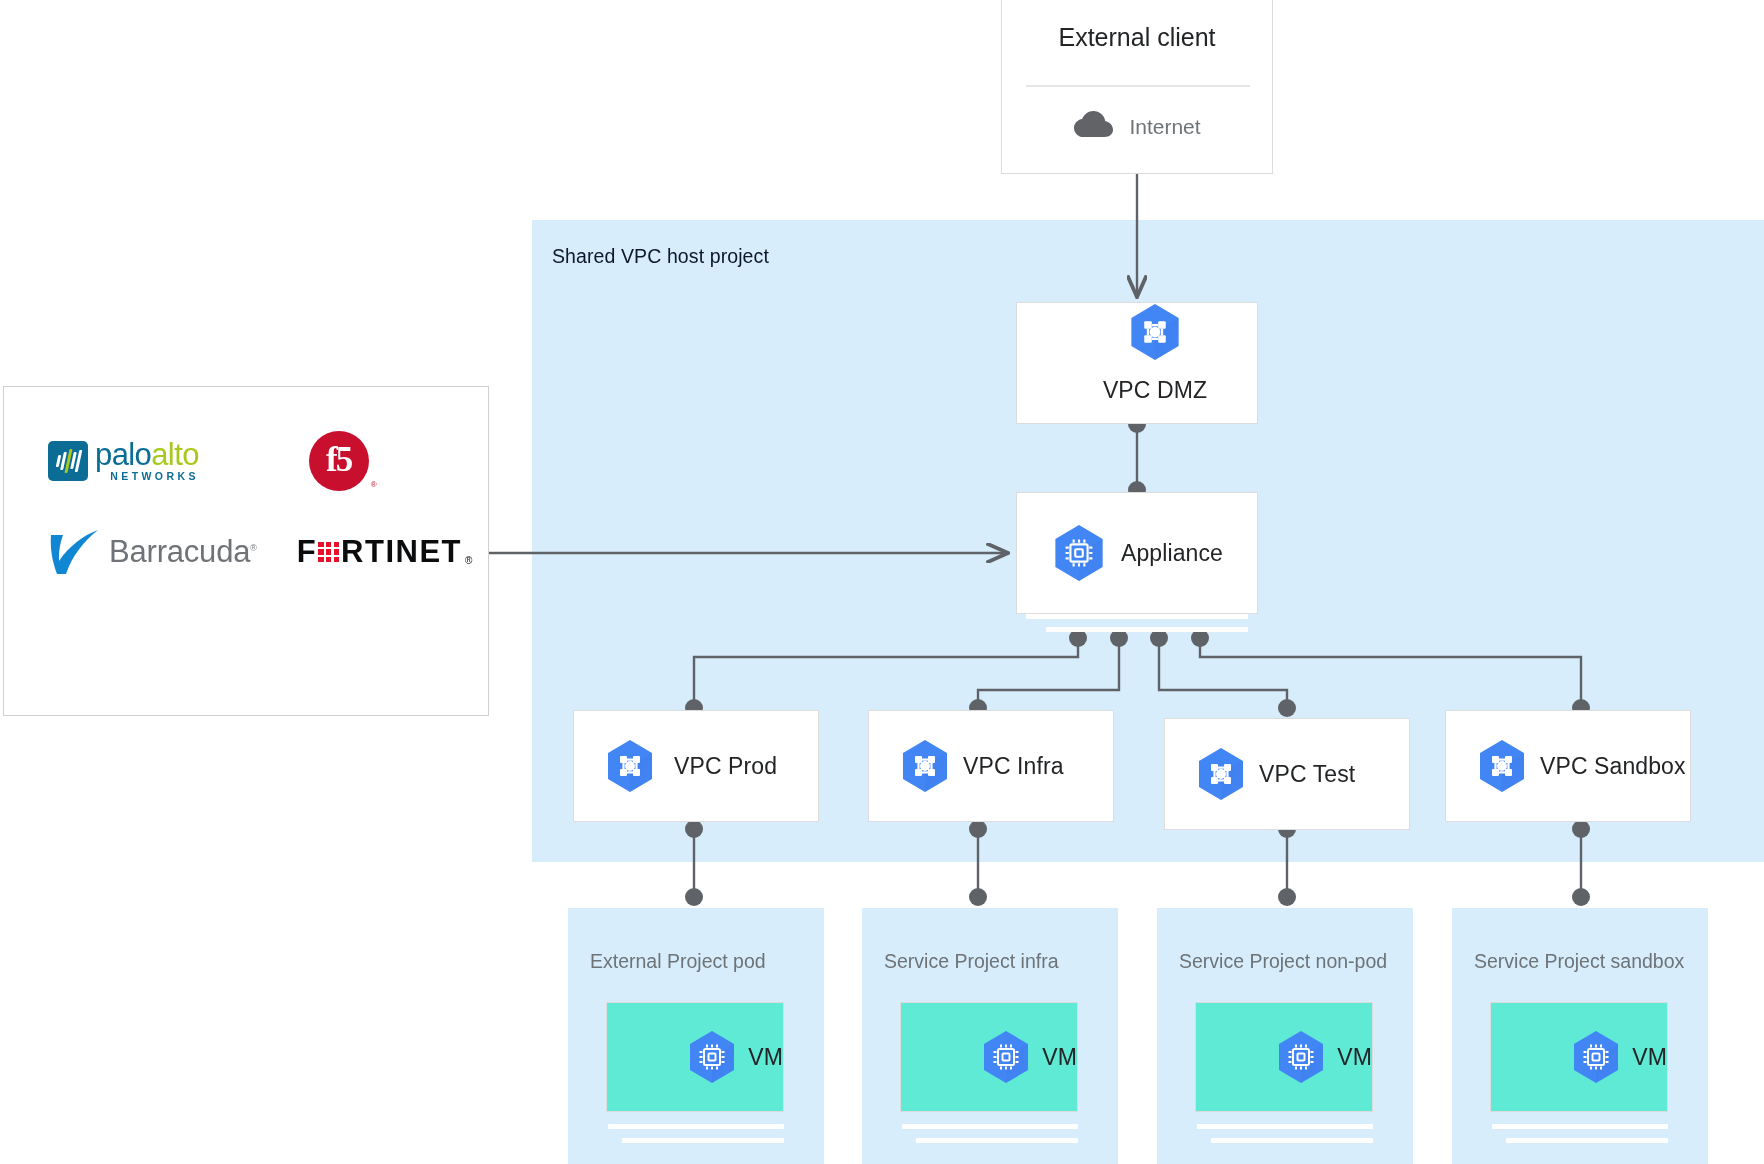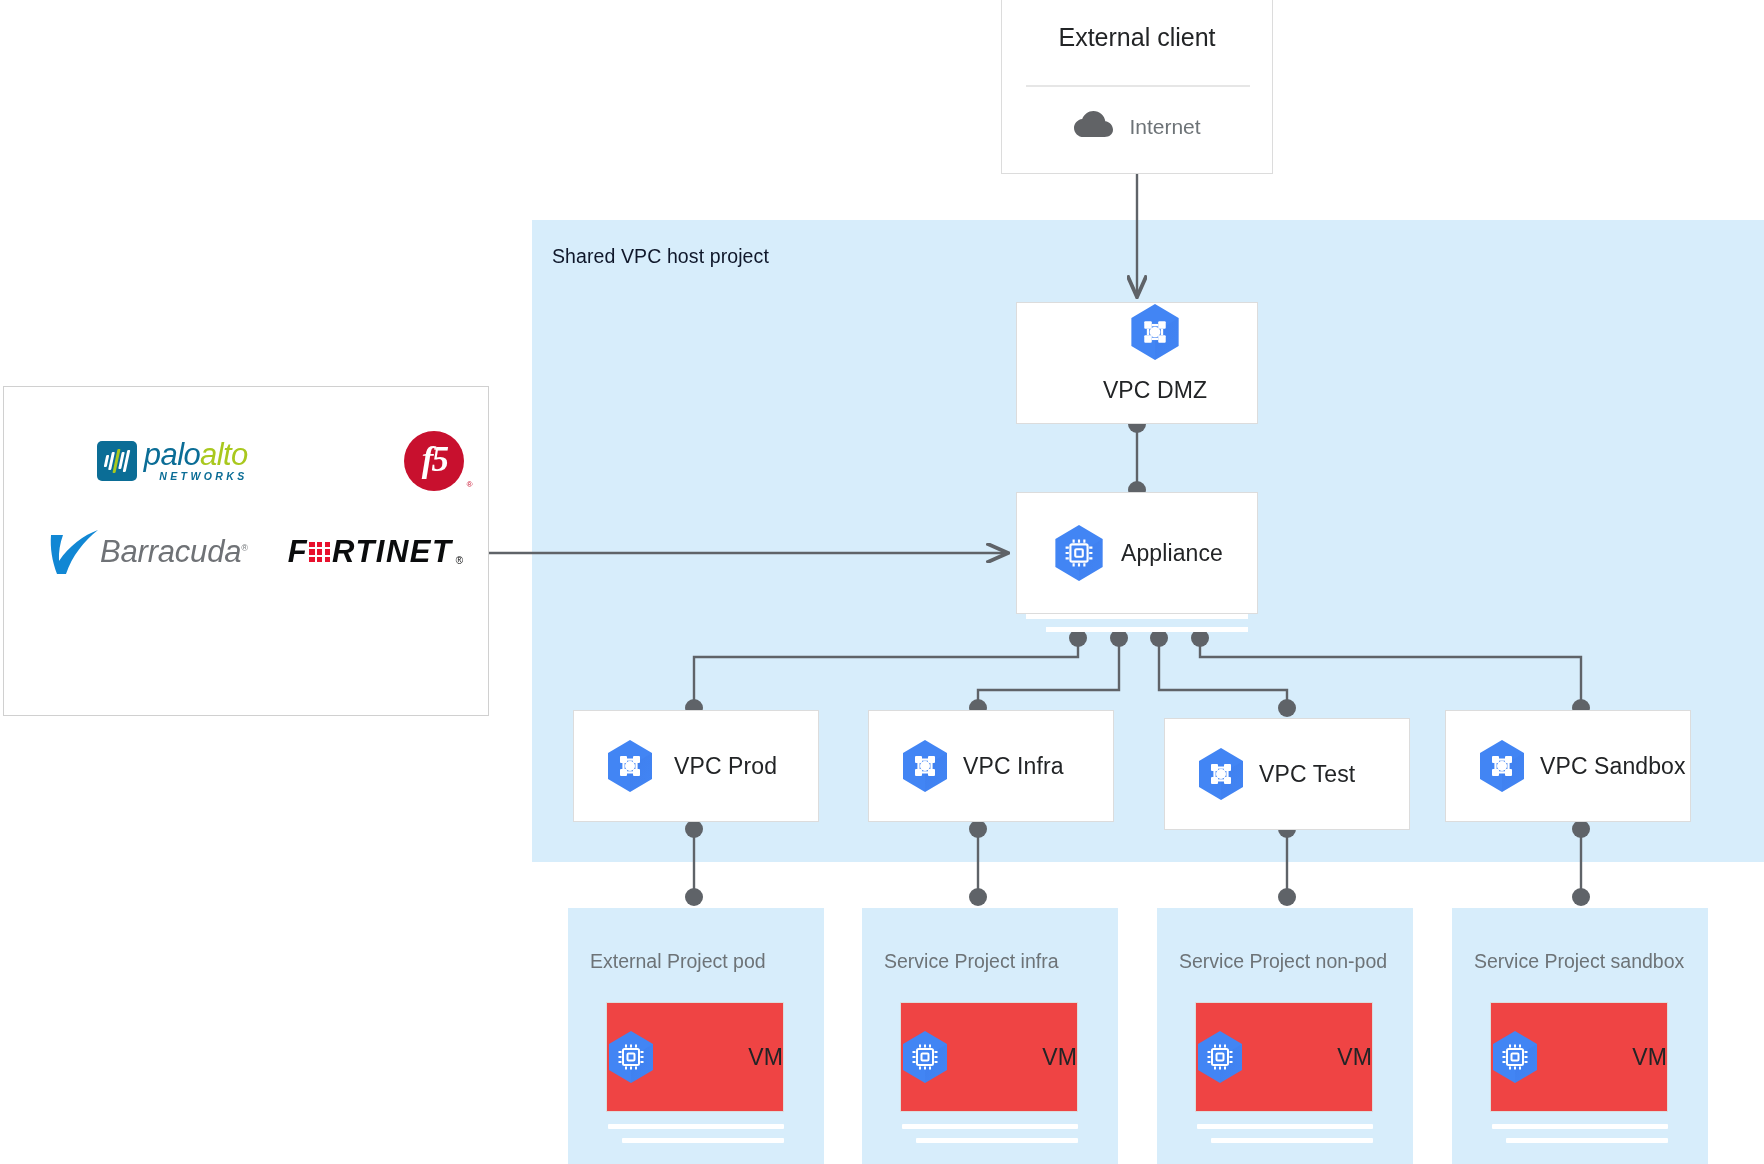--- a/index.html
+++ b/index.html
@@ -88,23 +88,22 @@
     position: absolute;
     left: 0; top: 0; width: 100%; height: 100%;
     display: grid;
     grid-template-columns: 1fr 1fr;
     grid-template-rows: 1fr 1fr 1fr;
     padding: 28px 26px 26px 26px;
   }
   .vendor-cell {
     display: flex;
     align-items: center;
-    justify-content: flex-end;
+    justify-content: flex-start;
     padding-left: 18px;
-    font-style: italic;
   }
 
   
   .logo-pa { display:flex; align-items:center; gap:7px; }
   .pa-mark {
     width: 40px; height: 40px; border-radius: 5px;
     background: #0b6d96;
     display:flex; align-items:center; justify-content:center; gap:2px;
   }
   .pa-bar { width:3px; background:#ffffff; border-radius:1px; transform: skewX(-12deg); }
@@ -155,21 +154,21 @@
   }
   .cp-base {
     position:absolute; bottom:5px; left:7px;
     width: 32px; height: 9px; background:#6a4a8c; border-radius:2px;
   }
   .cp-text { line-height: 1; }
   .cp-name { font-size: 27px; color:#101214; letter-spacing:-0.3px; position:relative; }
   .cp-reg { font-size:9px; vertical-align: super; }
   .cp-sub { font-size: 10.5px; color:#101214; letter-spacing: .45px; margin-top:3px; font-weight:600;}
 
-  .logo-bc { display:flex; align-items:center; gap:0; }
+  .logo-bc { display:flex; align-items:center; gap:9px; }
   .bc-fin { width: 52px; height: 46px; }
   .bc-word { font-size: 31px; color:#6f7276; letter-spacing:-0.2px; position:relative; }
   .bc-reg { font-size:9px; vertical-align: super; }
 
   .logo-ft { display:flex; align-items:center; }
   .ft-word { font-size: 31px; font-weight: 700; color:#0b0c0d; letter-spacing: 1.5px; display:flex; align-items:center; }
   .ft-grid {
     display:grid; grid-template-columns: repeat(3, 5.4px); grid-template-rows: repeat(3, 5.4px);
     gap: 2.4px; margin: 0 2px 0 1px;
   }
@@ -185,23 +184,23 @@
     position: absolute;
     left: 22px; top: 42px;
     font-size: 19.5px;
     color: #6d7377;
     white-space: nowrap;
   }
   .svc-vm {
     position: absolute;
     left: 38px; top: 94px;
     width: 178px; height: 110px;
-    background:#ef4444;
+    background:#5eead4;
     border: 1px solid #dcdcdc;
-    display:flex; align-items:center; justify-content:space-between;
+    display:flex; align-items:center; justify-content:flex-end;
     gap: 12px;
   }
   .svc-line {
     position:absolute; height: 5px; background:#ffffff; border-radius: 1px;
   }
 
   .hex-wrap { position: relative; display:inline-block; line-height:0; }
 </style>
 </head>
 <body>

